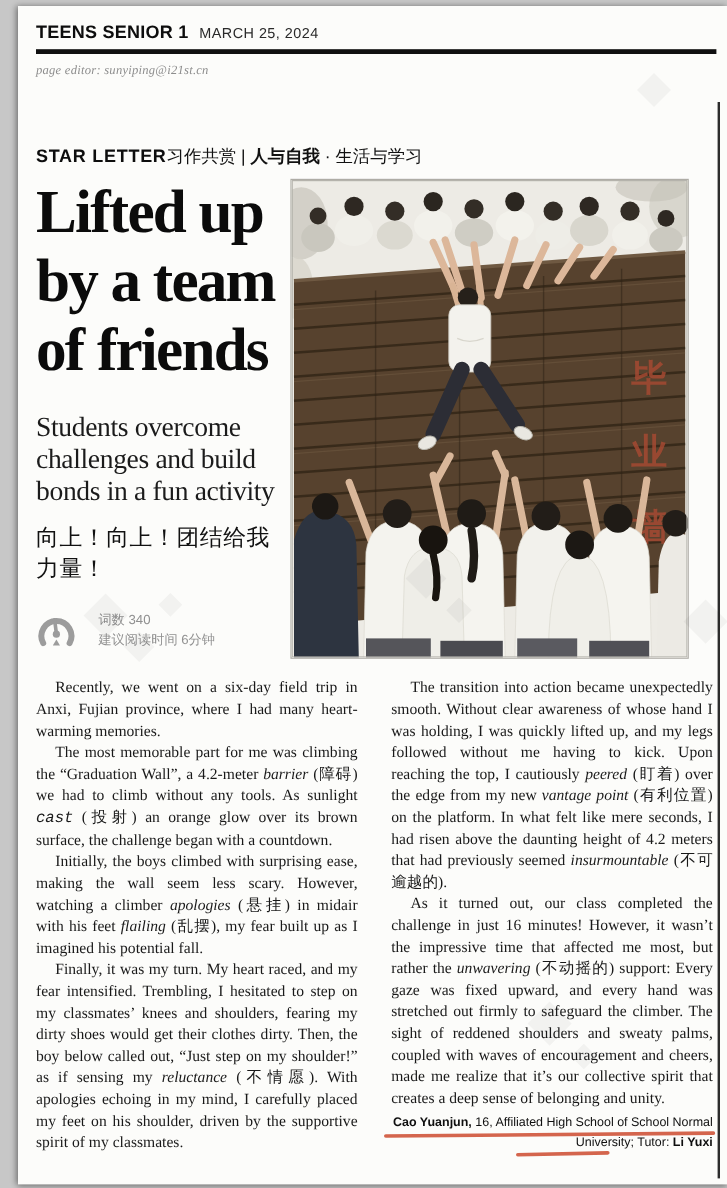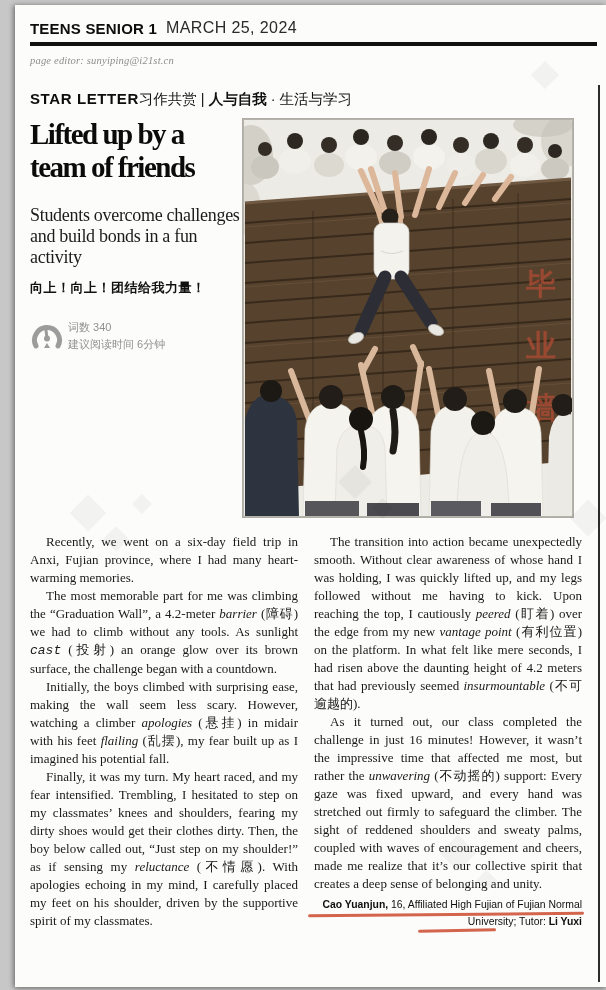--- a/index.html
+++ b/index.html
@@ -12,51 +12,51 @@
   .page{
     position:absolute;left:15px;top:5px;right:0;bottom:3px;
     background:#fcfcfa;
     box-shadow:-2px 0 5px rgba(0,0,0,.30), 0 2px 5px rgba(0,0,0,.25);
   }
   .inner{position:absolute;left:15px;top:0;right:9px;bottom:0;}
 
   
   .masthead{margin-top:14px;display:flex;align-items:center;gap:9px;}
   .mh-title{font-weight:bold;font-size:15px;color:#0d0d0d;letter-spacing:.2px;}
-  .mh-date{font-size:16px;color:#2a2a2a;letter-spacing:.4px;}
+  .mh-date{font-size:12px;color:#2a2a2a;letter-spacing:.4px;}
   .top-rule{height:4px;background:#101010;margin-top:5px;}
   .editor{font-family:"Liberation Serif",serif;font-style:italic;color:#8d8d8d;font-size:10.5px;margin-top:9px;letter-spacing:.2px;}
 
   
   .section{margin-top:24px;display:flex;align-items:baseline;}
   .sec-label{font-weight:bold;font-size:15px;letter-spacing:.6px;color:#0d0d0d;}
-  .sec-cn{font-size:14.5px;color:#111;}
+  .sec-cn{font-size:14.5px;color:#111;margin-top:32px;}
 
   
   .hero{display:flex;margin-top:9px;}
   .hero-left{width:212px;flex:none;padding-right:0;}
   .headline{
     font-family:"Liberation Serif",serif;font-weight:bold;
-    font-size:29px;line-height:1.13;letter-spacing:-1.5px;color:#0b0b0b;margin-top:0;
+    font-size:51px;line-height:1.13;letter-spacing:-1.5px;color:#0b0b0b;margin-top:0;
   }
   .subhead{
-    font-family:"Liberation Serif",serif;font-size:18px;line-height:1.17;
+    font-family:"Liberation Serif",serif;font-size:23px;line-height:1.17;
     letter-spacing:-.3px;color:#1b1b1b;margin-top:21px;
   }
-  .subhead-cn{font-size:13px;font-weight:bold;color:#111;margin-top:11px;letter-spacing:.5px;}
-  .meta{display:flex;gap:4px;margin-top:22px;align-items:center;}
+  .subhead-cn{font-size:19px;font-weight:normal;color:#111;margin-top:11px;letter-spacing:.5px;}
+  .meta{display:flex;gap:18px;margin-top:22px;align-items:center;}
   .meta-text{color:#909090;font-size:11px;line-height:1.55;}
 
   .photo-col{width:332px;flex:none;}
   .photo-frame{border:1px solid #aeaca5;background:#fff;line-height:0;}
   .caption{margin-top:6px;font-size:12.5px;font-weight:bold;color:#101010;line-height:1.3;}
   .credit{font-weight:normal;font-size:8.5px;color:#9b9b9b;letter-spacing:.5px;}
 
   
-  .article{display:flex;gap:16px;margin-top:15px;
+  .article{display:flex;gap:28px;margin-top:15px;
     font-family:"Liberation Serif",serif;font-size:13px;line-height:18px;
     text-align:justify;color:#191919;}
   .col{width:268px;flex:none;}
   .col p{margin:0;text-indent:16px;}
 
   
   .byline{margin-top:4px;font-size:10.4px;color:#0f0f0f;text-align:right;line-height:1.6;
     font-family:"Liberation Sans",sans-serif;}
   .bl{position:relative;display:block;white-space:nowrap;}
   .redline{position:absolute;height:3px;background:#cc4a2e;opacity:.85;border-radius:2px;}
@@ -246,21 +246,21 @@
         <p><span>Recently, we went on a six-day field trip in Anxi, Fujian province, where I had many heart-warming memories.</span></p>
         <p><span>The most memorable part for me was climbing the “Graduation Wall”, a 4.2-meter </span><span style="font-style: italic;">barrier</span><span> (障碍) we had to climb without any tools. As sunlight </span><span style="font-style: italic; font-family: Liberation Mono, monospace;">cast</span><span> (投射) an orange glow over its brown surface, the challenge began with a countdown.</span></p>
         <p><span>Initially, the boys climbed with surprising ease, making the wall seem less scary. However, watching a climber </span><span style="font-style: italic;">apologies</span><span> (悬挂) in midair with his feet </span><span style="font-style: italic;">flailing</span><span> (乱摆), my fear built up as I imagined his potential fall.</span></p>
         <p><span>Finally, it was my turn. My heart raced, and my fear intensified. Trembling, I hesitated to step on my classmates’ knees and shoulders, fearing my dirty shoes would get their clothes dirty. Then, the boy below called out, “Just step on my shoulder!” as if sensing my </span><span style="font-style: italic;">reluctance</span><span> (不情愿). With apologies echoing in my mind, I carefully placed my feet on his shoulder, driven by the supportive spirit of my classmates.</span></p>
       </div>
       <div class="col">
         <p><span>The transition into action became unexpectedly smooth. Without clear awareness of whose hand I was holding, I was quickly lifted up, and my legs followed without me having to kick. Upon reaching the top, I cautiously </span><span style="font-style: italic;">peered</span><span> (盯着) over the edge from my new </span><span style="font-style: italic;">vantage point</span><span> (有利位置) on the platform. In what felt like mere seconds, I had risen above the daunting height of 4.2 meters that had previously seemed </span><span style="font-style: italic;">insurmountable</span><span> (不可逾越的).</span></p>
         <p><span>As it turned out, our class completed the challenge in just 16 minutes! However, it wasn’t the impressive time that affected me most, but rather the </span><span style="font-style: italic;">unwavering</span><span> (不动摇的) support: Every gaze was fixed upward, and every hand was stretched out firmly to safeguard the climber. The sight of reddened shoulders and sweaty palms, coupled with waves of encouragement and cheers, made me realize that it’s our collective spirit that creates a deep sense of belonging and unity.</span></p>
         <div class="byline">
           <span class="bl">
-            <span><span style="font-weight: bold;">Cao Yuanjun,</span><span> 16, Affiliated High Fujian of Fujian Normal</span></span>
+            <span><span style="font-weight: bold;">Cao Yuanjun,</span><span> 16, Affiliated High School of School Normal</span></span>
             <span class="redline rl1"></span>
           </span>
           <span class="bl">
             <span><span>University; Tutor: </span><span style="font-weight: bold;">Li Yuxi</span></span>
             <span class="redline rl2"></span>
           </span>
         </div>
       </div>
     </div>
 

